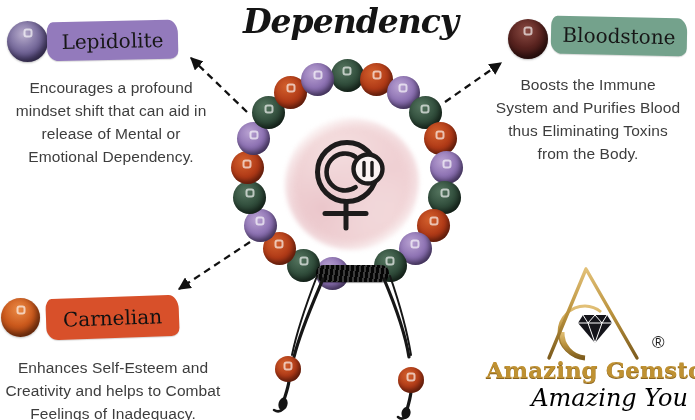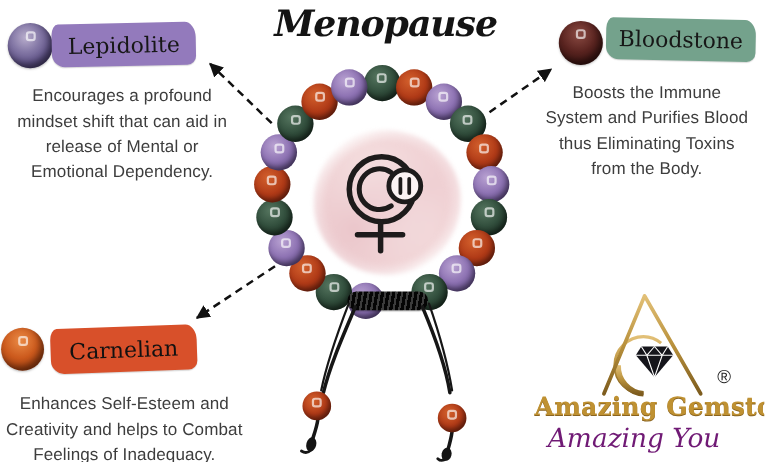--- a/index.html
+++ b/index.html
@@ -72,30 +72,30 @@
   .overlay-svg { position:absolute; left:0; top:0; pointer-events:none; }
   
   .logo-svg { position:absolute; left:540px; top:264px; }
   .reg-mark { position:absolute; left:652px; top:333px; font-size:17px; color:#1e1e1e; }
   .brand-name {
     position:absolute; left:486px; top:356px; width:206px; text-align:center;
     font-family:"DejaVu Serif", serif; font-weight:700; font-size:23px;
     color:#bf9132; text-shadow:0 1px 0 #8a6420; white-space:nowrap;
   }
   .brand-tagline {
-    position:absolute; left:498px; top:384px; width:190px; text-align:left;
-    font-family:"DejaVu Serif", serif; font-style:italic; font-size:24px; color:#701a75;
+    position:absolute; left:498px; top:384px; width:190px; text-align:right;
+    font-family:"DejaVu Serif", serif; font-style:italic; font-size:24px; color:#000000;
   }
 </style>
 </head>
 <body>
 
 <div id="canvas">
 
-  <div class="title">Menopause</div>
+  <div class="title">Dependency</div>
 
   <div class="sphere sphere-lepidolite">
       <span class="sq"></span>
     </div>
   <div class="banner banner-lepidolite" style="background: rgb(147, 122, 188);">
     <span>Lepidolite</span>
   </div>
   <div class="desc desc-lepidolite">Encourages a profound
 mindset shift that can aid in
 release of Mental or

